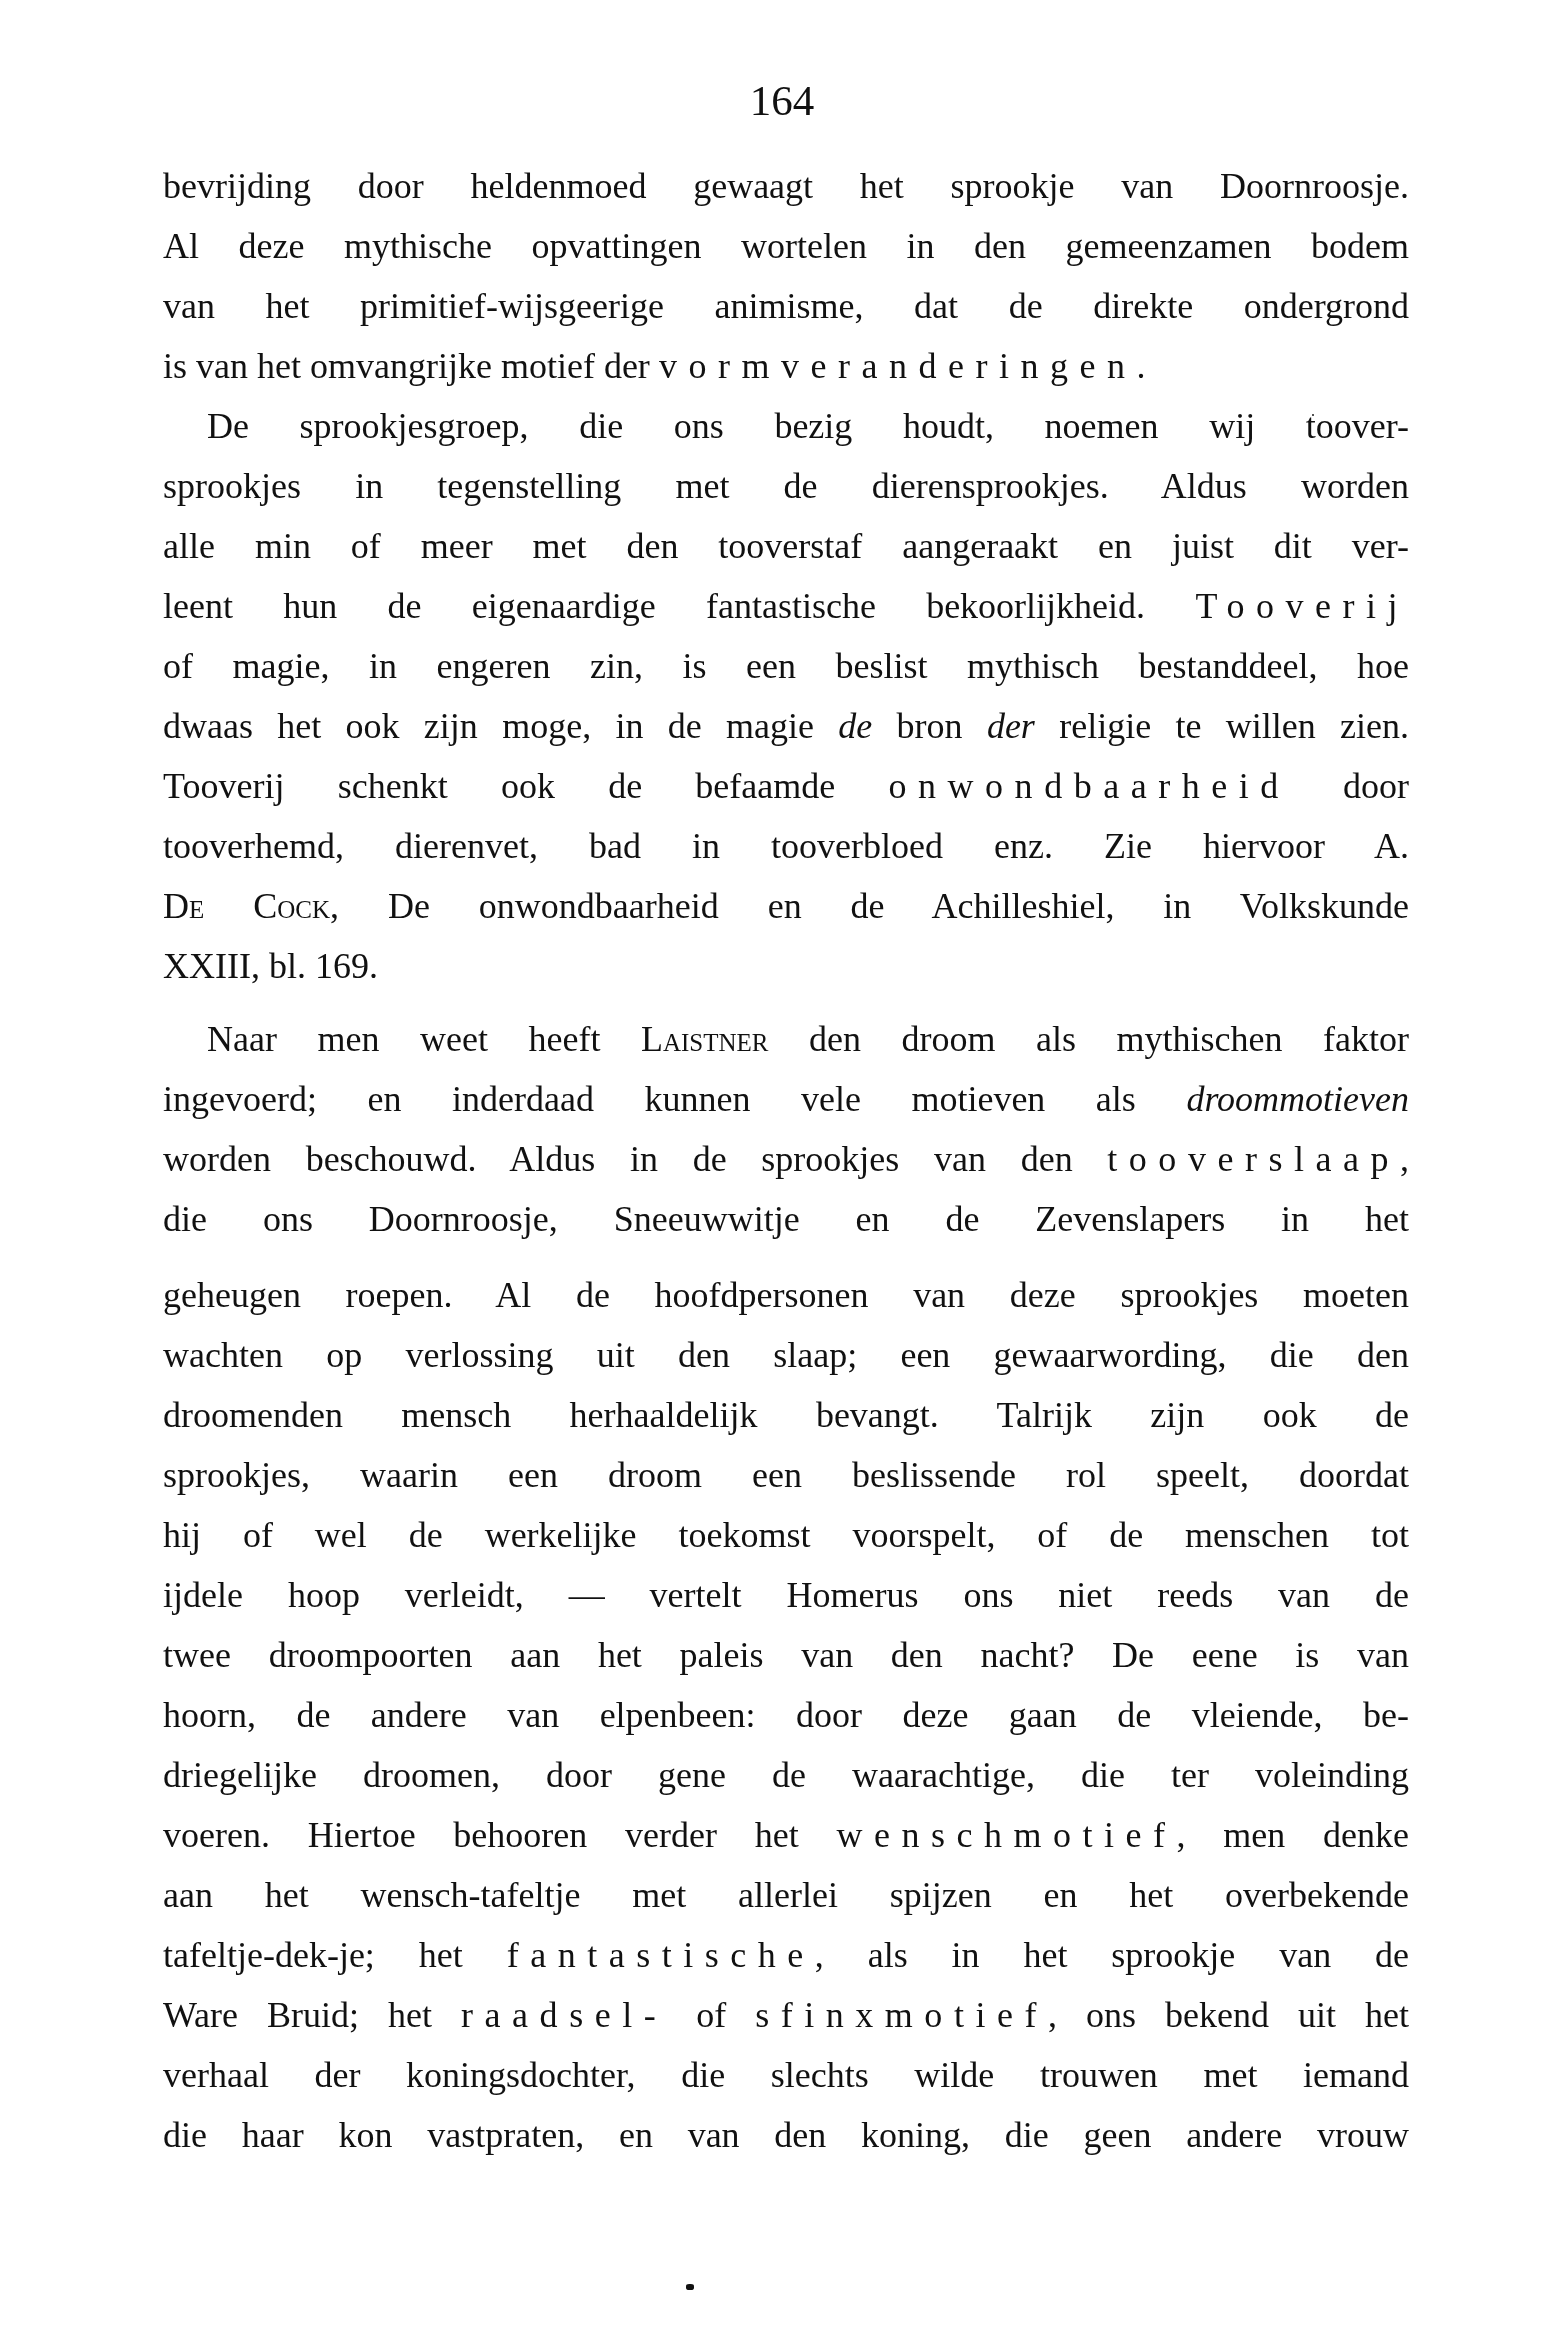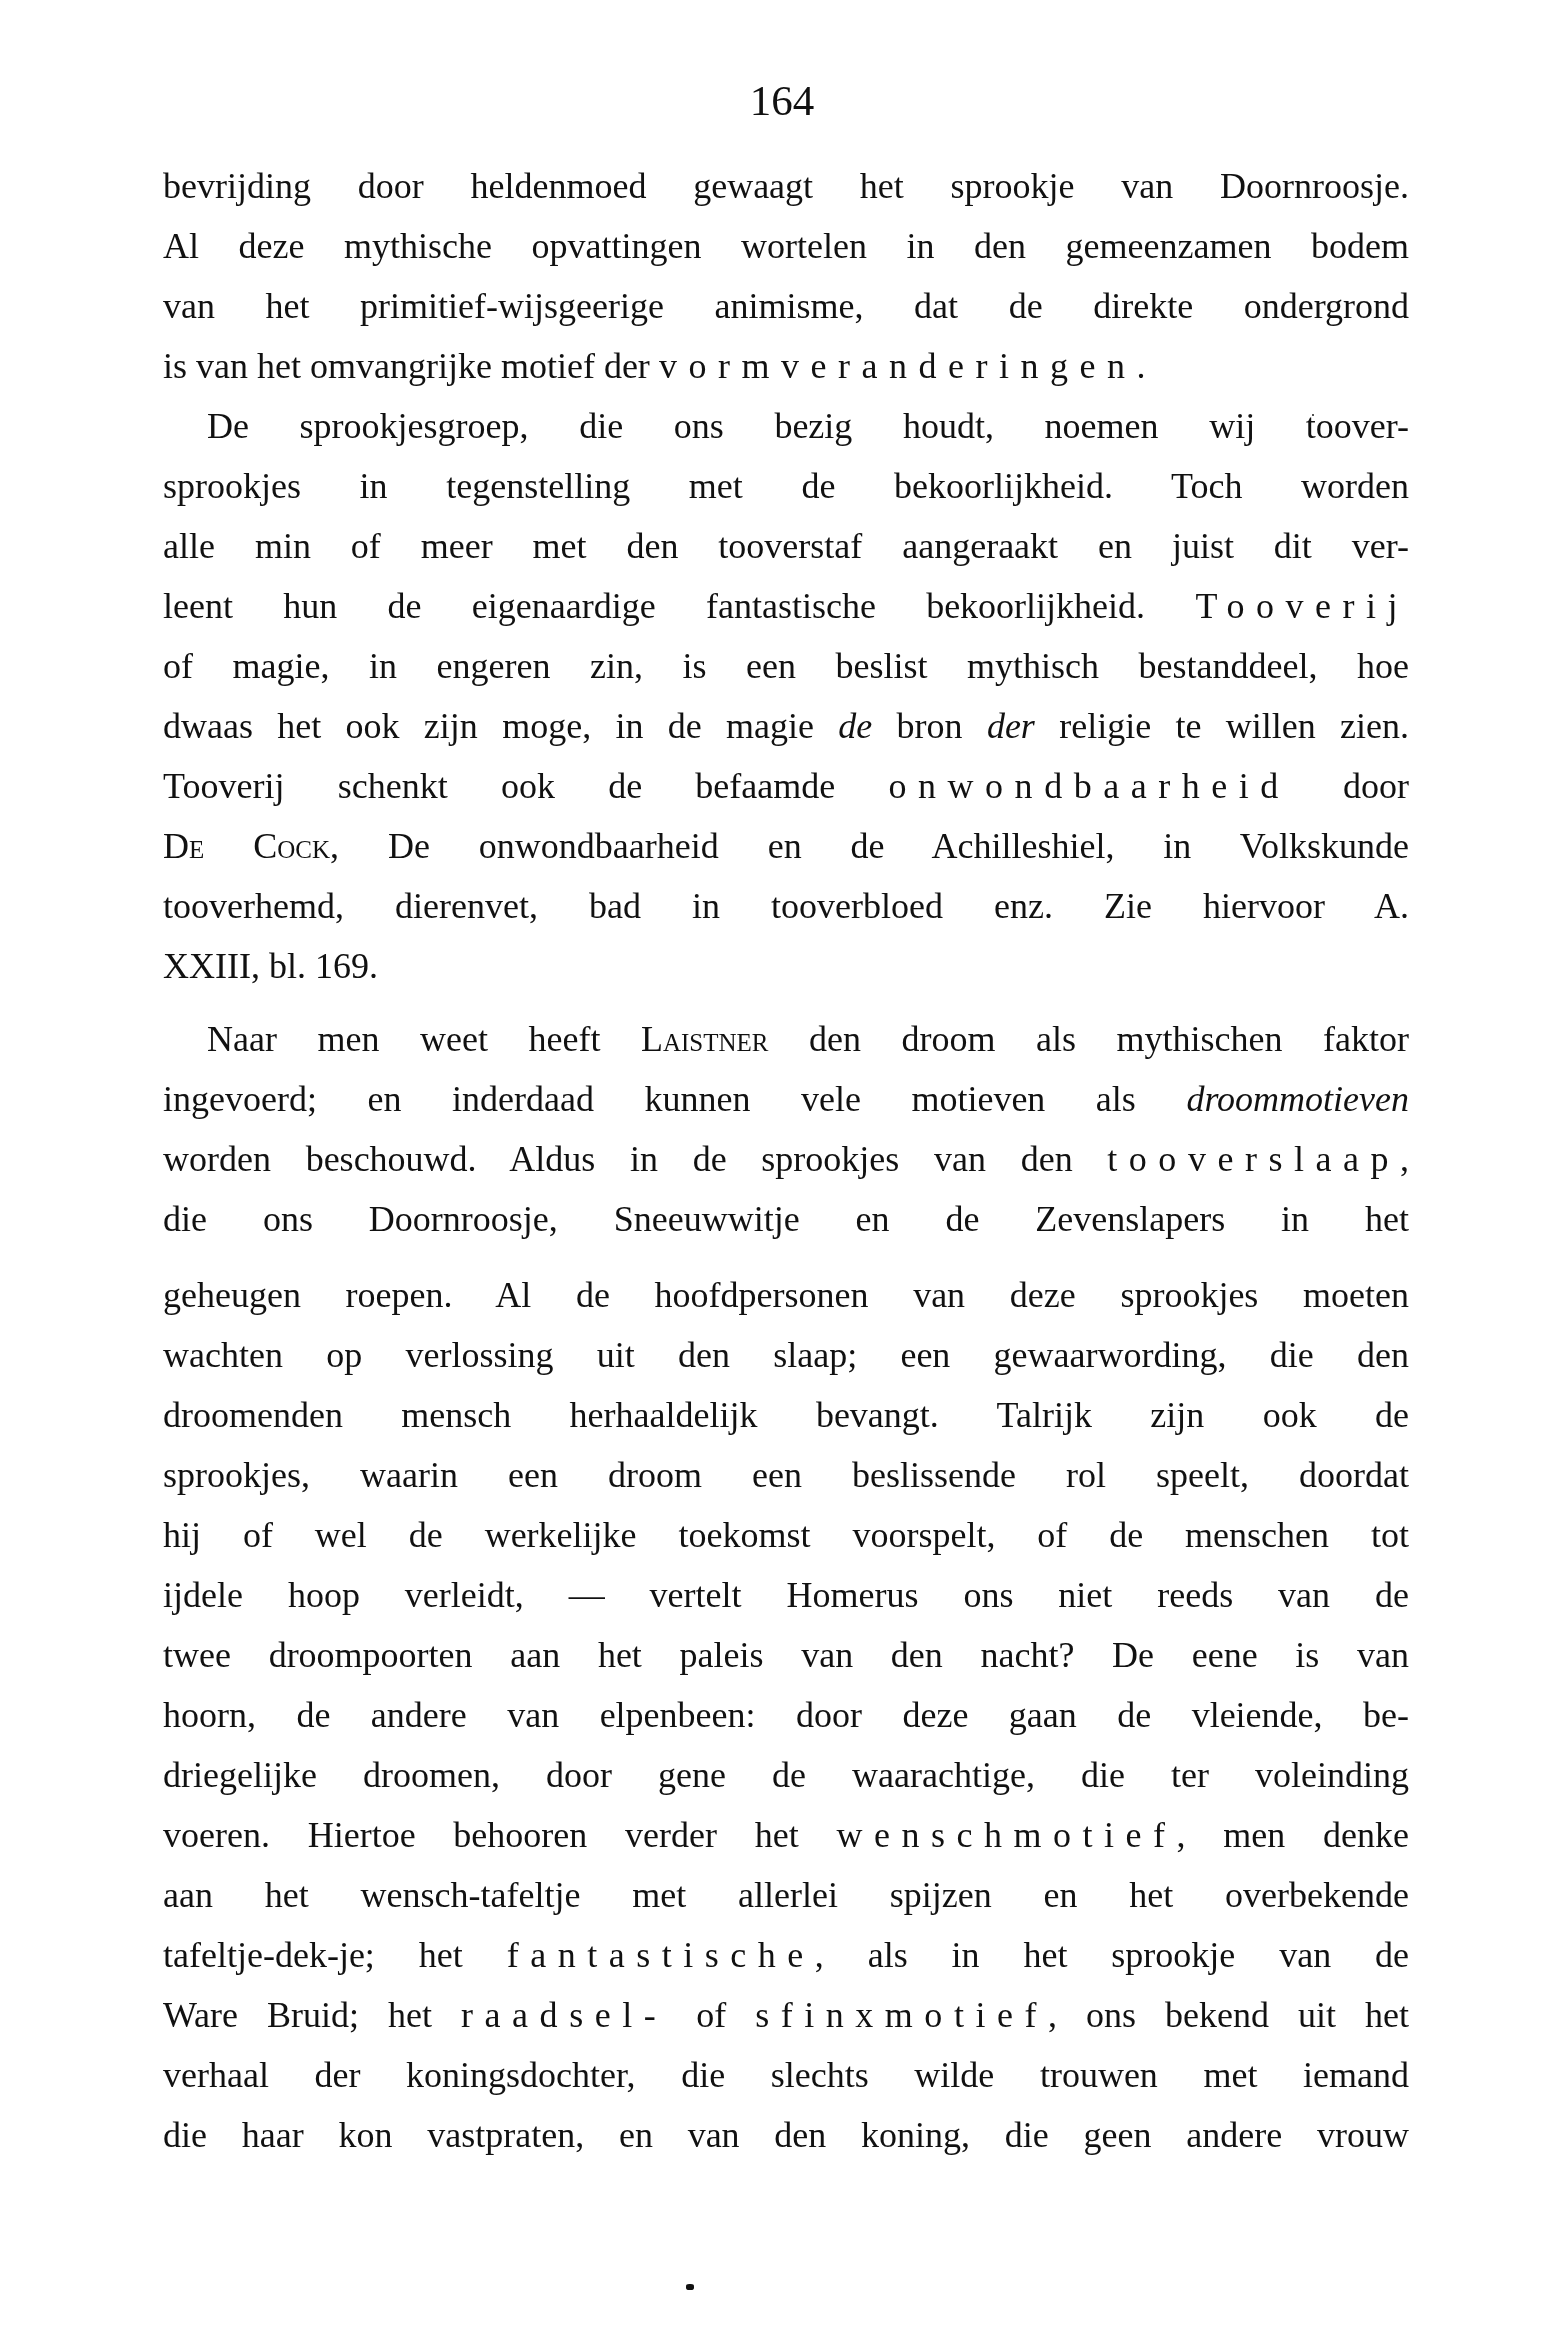--- a/index.html
+++ b/index.html
@@ -29,28 +29,28 @@
 
     <div class="paragraph">
       <span class="line" style="white-space: normal;"><span>bevrijding door heldenmoed gewaagt het sprookje van Doornroosje.</span></span>
       <span class="line" style="white-space: normal;"><span>Al deze mythische opvattingen wortelen in den gemeenzamen bodem</span></span>
       <span class="line" style="white-space: normal;"><span>van het primitief-wijsgeerige animisme, dat de direkte ondergrond</span></span>
       <span class="line last" style="white-space: normal;"><span>is van het omvangrijke motief der </span><span class="spaced">vormveranderingen</span><span>.</span></span>
     </div>
 
     <div class="paragraph">
       <span class="line indent" style="white-space: normal;"><span>De sprookjesgroep, die ons bezig houdt, noemen wij toover-</span></span>
-      <span class="line" style="white-space: normal;"><span>sprookjes in tegenstelling met de bekoorlijkheid. Toch worden</span></span>
+      <span class="line" style="white-space: normal;"><span>sprookjes in tegenstelling met de dierensprookjes. Aldus worden</span></span>
       <span class="line" style="white-space: normal;"><span>alle min of meer met den tooverstaf aangeraakt en juist dit ver-</span></span>
       <span class="line" style="white-space: normal;"><span>leent hun de eigenaardige fantastische bekoorlijkheid. </span><span class="spaced">Tooverij</span></span>
       <span class="line" style="white-space: normal;"><span>of magie, in engeren zin, is een beslist mythisch bestanddeel, hoe</span></span>
       <span class="line" style="white-space: normal;"><span>dwaas het ook zijn moge, in de magie </span><span class="it">de</span><span> bron </span><span class="it">der</span><span> religie te willen zien.</span></span>
       <span class="line" style="white-space: normal;"><span>Tooverij schenkt ook de befaamde </span><span class="spaced">onwondbaarheid</span><span> door</span></span>
+      <span class="line" style="white-space: normal;"><span>tooverhemd, dierenvet, bad in tooverbloed enz. Zie hiervoor A.</span></span>
       <span class="line" style="white-space: normal;"><span class="smallcaps">De Cock</span><span>, De onwondbaarheid en de Achilleshiel, in Volkskunde</span></span>
-      <span class="line" style="white-space: normal;"><span>tooverhemd, dierenvet, bad in tooverbloed enz. Zie hiervoor A.</span></span>
       <span class="line last" style="white-space: normal;"><span>XXIII, bl. 169.</span></span>
     </div>
 
     <div class="paragraph gap">
       <span class="line indent" style="white-space: normal;"><span>Naar men weet heeft </span><span class="smallcaps">Laistner</span><span> den droom als mythischen faktor</span></span>
       <span class="line" style="white-space: normal;"><span>ingevoerd; en inderdaad kunnen vele motieven als </span><span class="it">droommotieven</span></span>
       <span class="line" style="white-space: normal;"><span>worden beschouwd. Aldus in de sprookjes van den </span><span class="spaced">tooverslaap</span><span>,</span></span>
       <span class="line" style="white-space: normal;"><span>die ons Doornroosje, Sneeuwwitje en de Zevenslapers in het</span></span>
       <span class="line" style="white-space: normal; margin-top: 16px;"><span>geheugen roepen. Al de hoofdpersonen van deze sprookjes moeten</span></span>
       <span class="line" style="white-space: normal;"><span>wachten op verlossing uit den slaap; een gewaarwording, die den</span></span>

